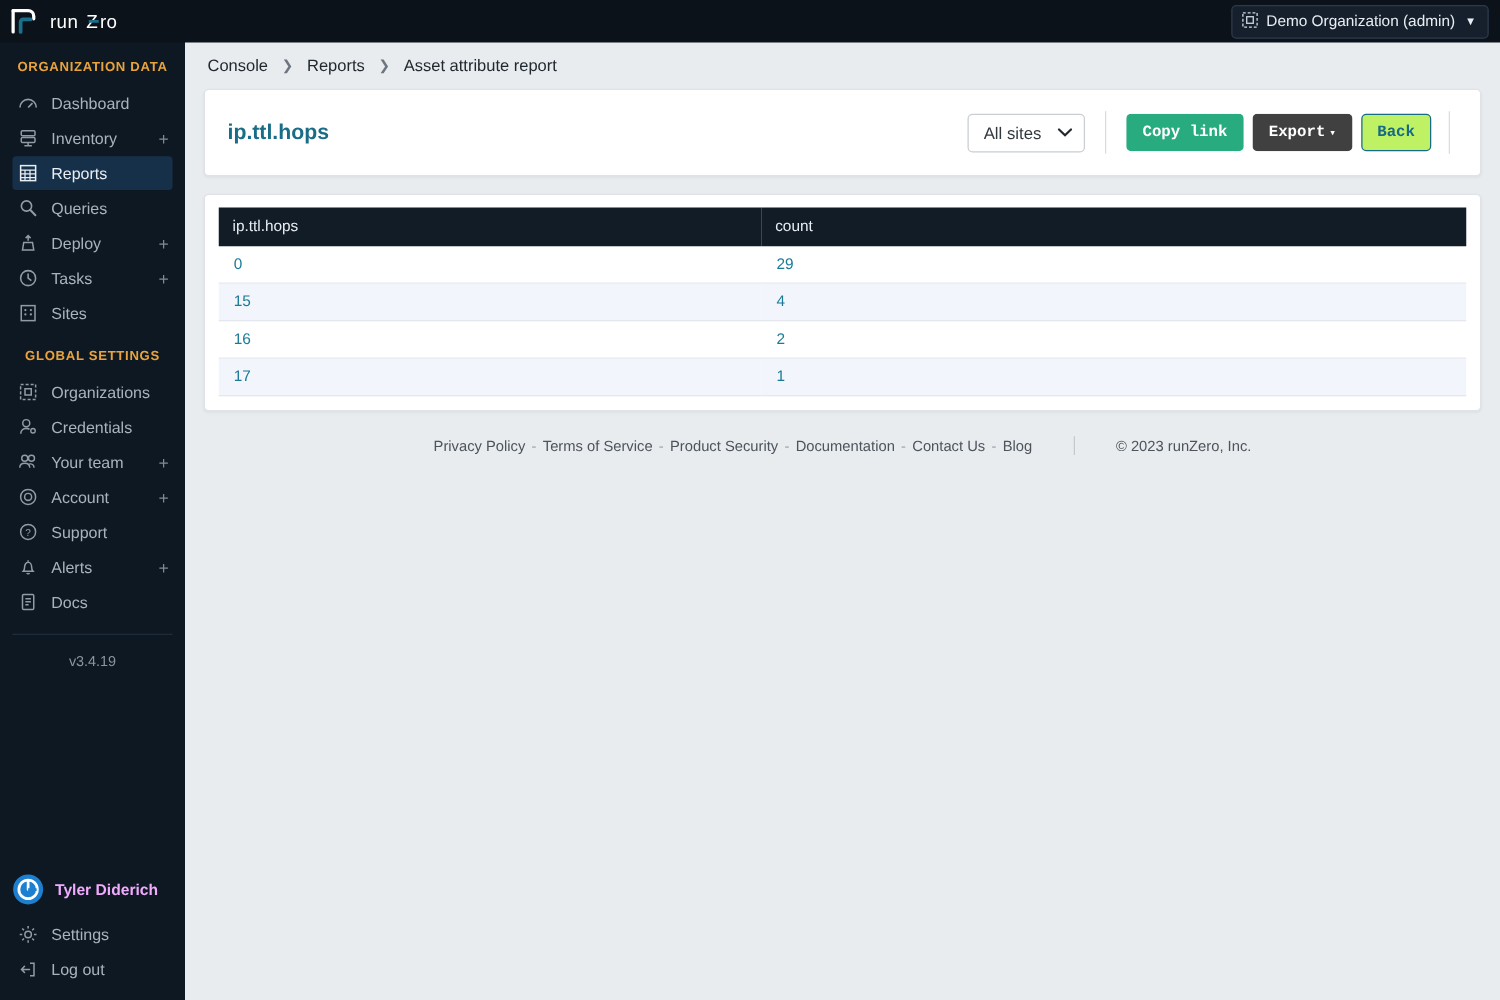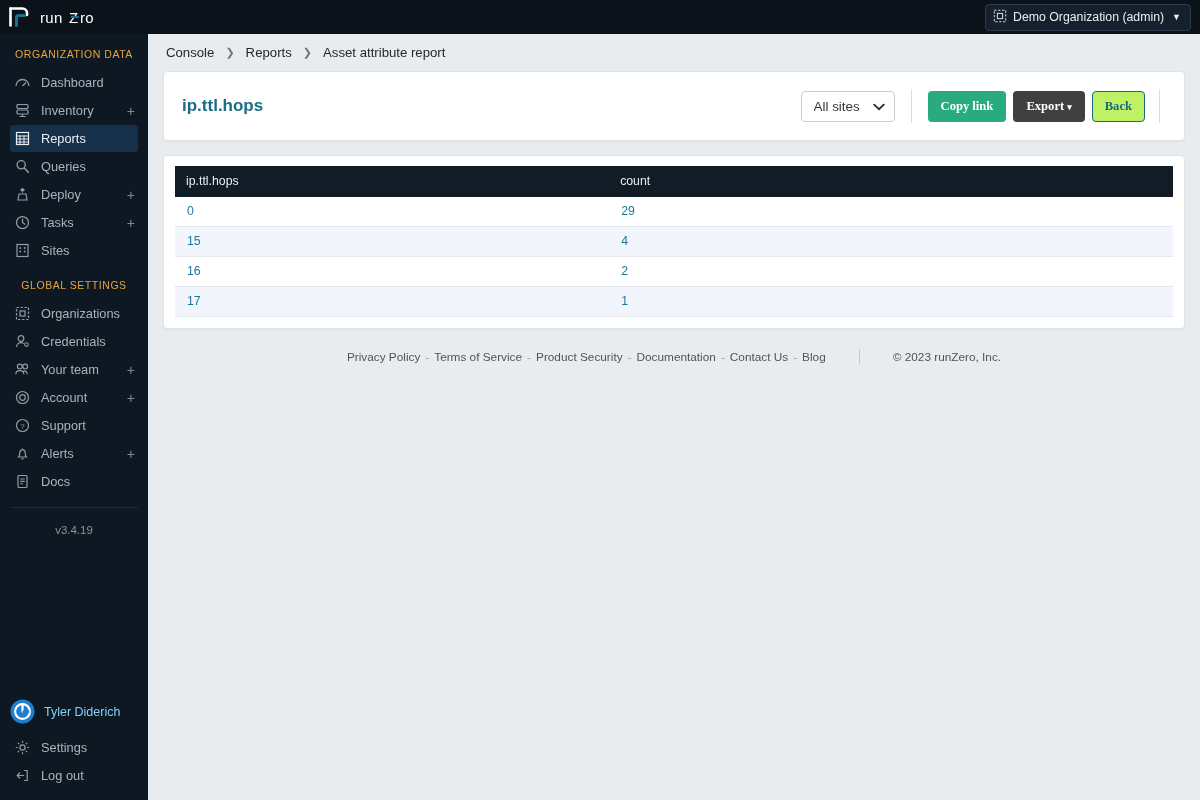--- a/index.html
+++ b/index.html
@@ -22,21 +22,21 @@
     height: 34px; background: #0b121a;
     display: flex; align-items: center; gap: 8px;
     padding-left: 8px;
   }
   .logo-mark { width: 24px; height: 22px; flex: none; }
   .wordmark { height: 15px; }
   .hamburger { margin-left: 3px; width: 18px; height: 16px; cursor: pointer; }
 
   .nav-section-label {
     color: #e8a33d; font-size: 10.5px; letter-spacing: .55px;
-    text-align: center; font-weight: 400;
+    text-align: center; font-weight: 700;
     padding: 14px 0 9px 0;
   }
   .nav-item {
     display: flex; align-items: center;
     height: 27px; margin: 0 10px 1px 10px;
     padding-left: 4px;
     color: #a9b3bd; font-size: 12.8px;
     border-radius: 3px; cursor: pointer; position: relative;
   }
   .nav-item .ico { width: 17px; height: 17px; flex: none; margin-right: 10px; opacity: .85; }
@@ -47,21 +47,21 @@
 
   .version {
     color: #8a949e; font-size: 11.5px; text-align: center;
     padding: 16px 0 0 0;
     border-top: 1px solid #1d2c3a; margin: 11px 10px 0 10px;
   }
 
   .user-block { position: absolute; left: 0; bottom: 0; width: 148px; padding-bottom: 10px; }
   .user-row { display: flex; align-items: center; padding: 6px 0 10px 10px; }
   .avatar { width: 25px; height: 25px; flex: none; margin-right: 9px; }
-  .user-name { color: #7dd3fc; font-size: 12.5px; font-weight: normal; }
+  .user-name { color: #f0abfc; font-size: 12.5px; font-weight: bold; }
 
   
   .main { flex: 1; height: 800px; background: #e9ecef; position: relative; }
   .topbar {
     height: 34px; background: #0b121a;
     display: flex; align-items: center; justify-content: flex-end;
     padding-right: 9px;
   }
   .org-pill {
     display: flex; align-items: center; gap: 6px;
@@ -98,21 +98,21 @@
   }
   .select-wrap { position: relative; }
   .select-wrap .chev {
     position: absolute; right: 10px; top: 50%; transform: translateY(-50%);
     pointer-events: none; color: #23292f;
   }
   .vdiv { width: 1px; height: 34px; background: #d8dde2; margin: 0 16px; }
   .vdiv.tight { margin: 0 12px 0 14px; }
   .btn {
     border: 1px solid transparent; border-radius: 4px; cursor: pointer;
-    font-family: Liberation Serif, serif; font-size: 12.6px;
+    font-family: Liberation Mono, monospace; font-size: 12.6px;
     font-weight: bold; padding: 7px 12px; white-space: nowrap;
   }
   .btn-copy { background: #27ab7f; color: #fff; margin-right: 7px; }
   .btn-export { background: #404040; color: #fff; margin-right: 7px; }
   .btn-back { background: #bef264; color: #186a85; border-color: #186a85; }
   .btn-export .tri { font-size: 9px; margin-left: 3px; }
 
   .table-card {
     background: #fff; border: 1px solid #dfe3e7; border-radius: 4px;
     margin: 14px 15px 0 15px; padding: 10px 11px 11px 11px;

